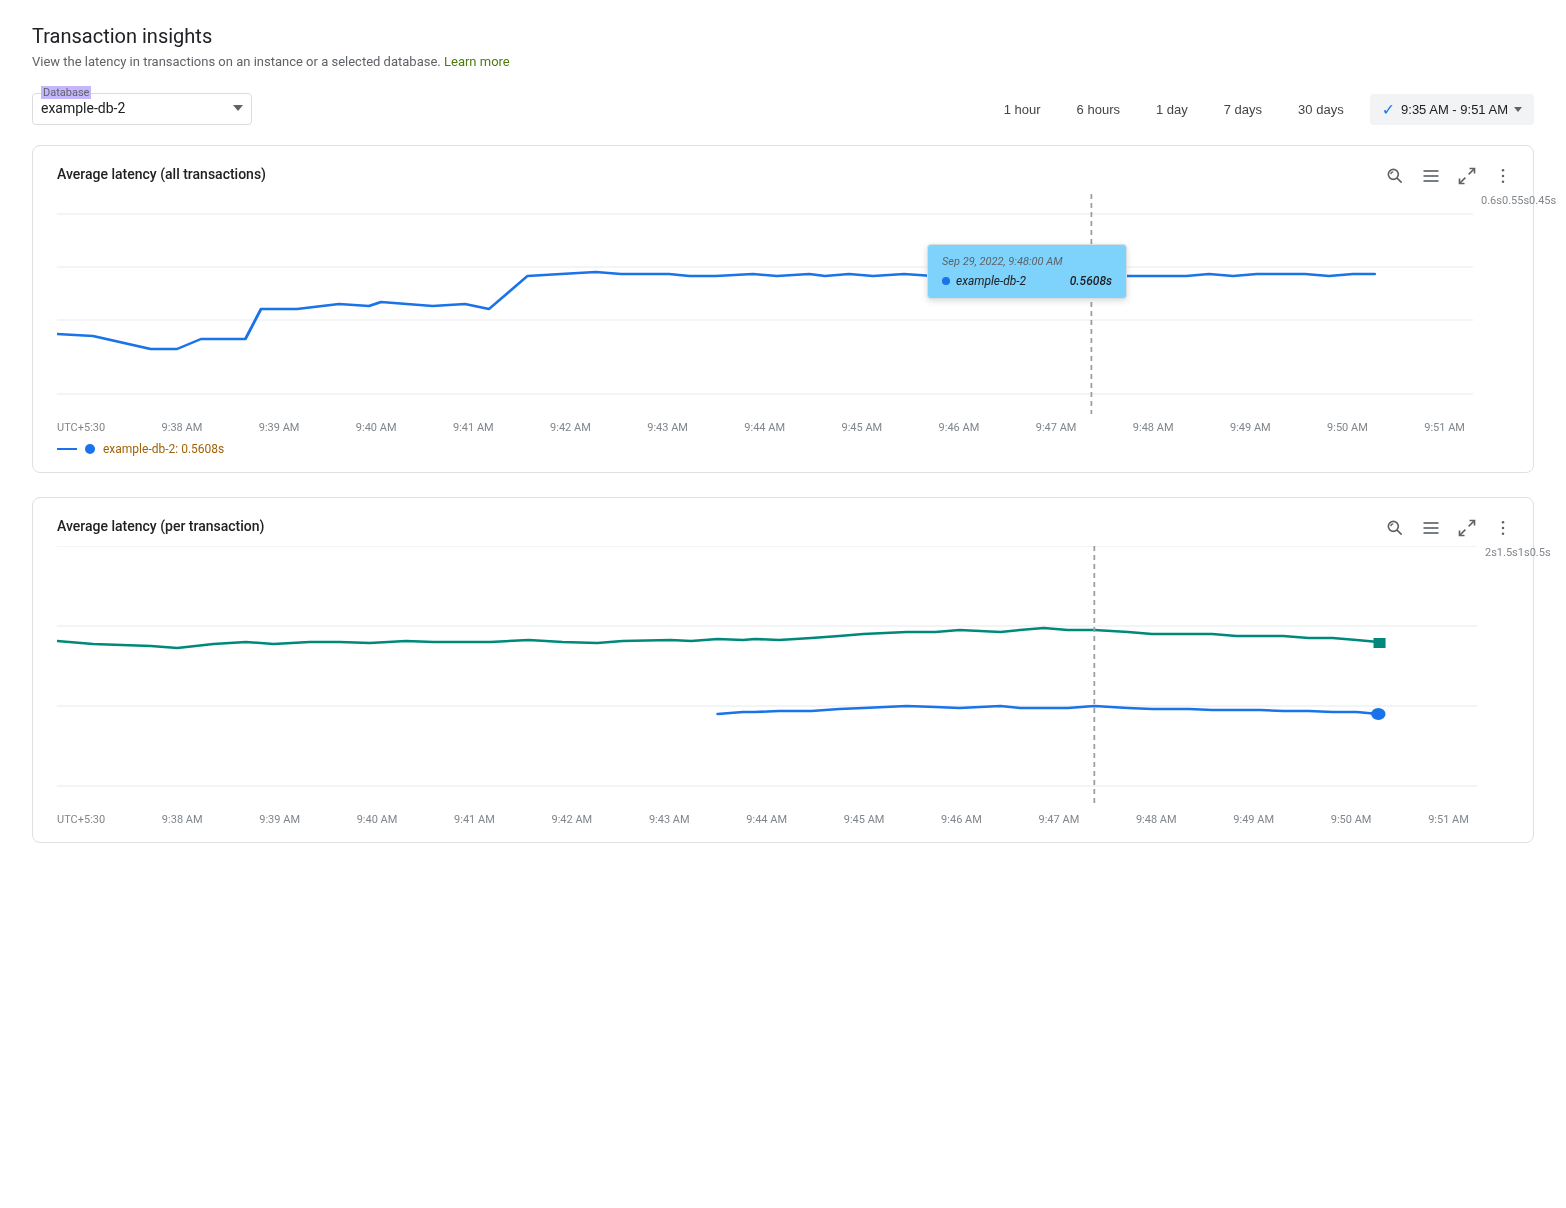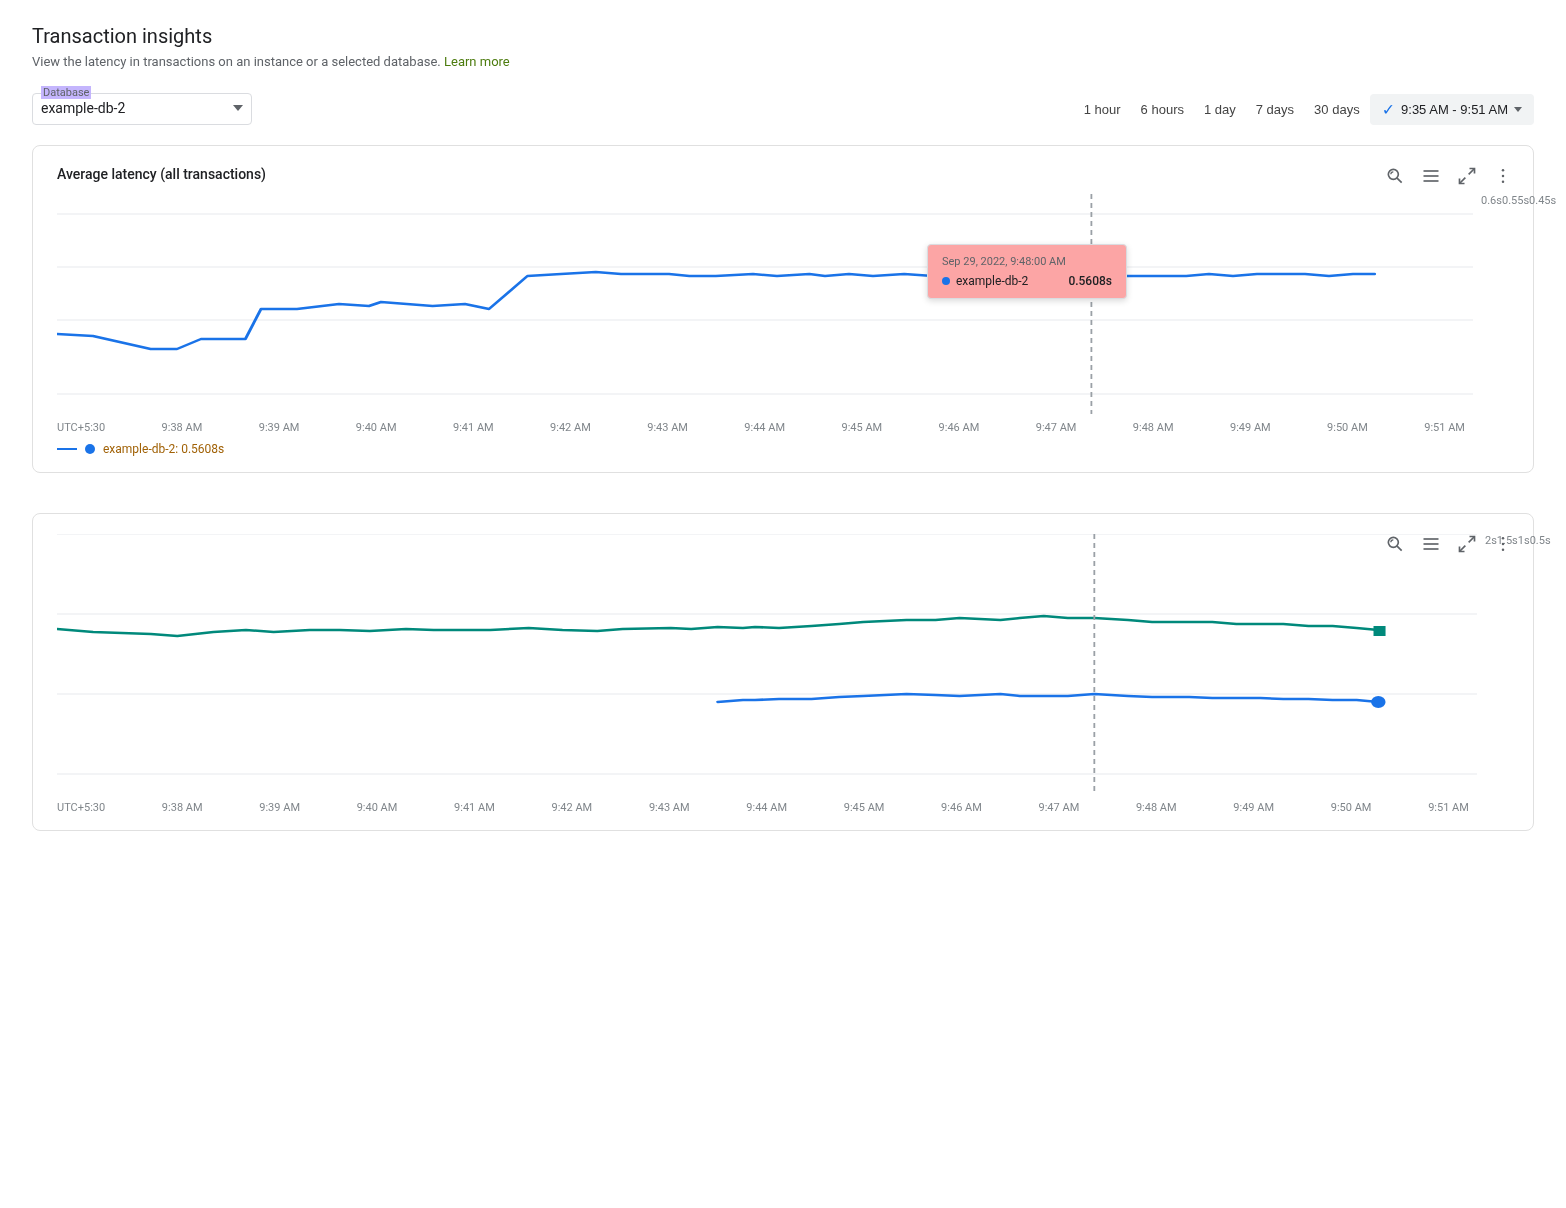--- a/index.html
+++ b/index.html
@@ -61,21 +61,21 @@
       width: 0; height: 0;
       border-left: 5px solid transparent;
       border-right: 5px solid transparent;
       border-top: 6px solid #5f6368;
       margin-left: 12px;
     }
 
     .time-controls {
       display: flex;
       align-items: center;
-      gap: 0;
+      gap: 16px;
     }
     .time-btn {
       background: none;
       border: none;
       cursor: pointer;
       padding: 6px 10px;
       border-radius: 4px;
       font-size: 13px;
       color: #444;
     }
@@ -99,21 +99,21 @@
       width: 0; height: 0;
       border-left: 4px solid transparent;
       border-right: 4px solid transparent;
       border-top: 5px solid #5f6368;
     }
 
     .chart-card {
       border: 1px solid #e0e0e0;
       border-radius: 8px;
       padding: 20px 24px 16px;
-      margin-bottom: 40px;
+      margin-bottom: 24px;
       position: relative;
       background: #fff;
     }
     .chart-title {
       font-size: 14px;
       font-weight: 500;
       margin-bottom: 12px;
       color: #202124;
     }
     .chart-actions {
@@ -146,27 +146,28 @@
     }
     .legend-dot {
       width: 10px;
       height: 10px;
       border-radius: 50%;
     }
 
     
     .chart-tooltip {
       position: absolute;
-      background: #fca5a5;
+      background: #7dd3fc;
       border: 1px solid #dadce0;
       border-radius: 4px;
       padding: 10px 14px;
       font-size: 12px;
       box-shadow: 0 2px 6px rgba(0,0,0,0.15);
       pointer-events: none;
+      font-style: italic;
     }
     .tooltip-date {
       font-size: 11px;
       color: #5f6368;
       margin-bottom: 6px;
     }
     .tooltip-row {
       display: flex;
       align-items: center;
       gap: 8px;
@@ -327,20 +328,21 @@
     </svg>
     <div class="legend-dot" style="background:#1a73e8;"></div>
     <span>
       <span>example-db-2</span>:
       <span>0.5608s</span>
     </span>
   </div>
 </div>
 
 <div class="chart-card">
+  <div class="chart-title">Average latency (per transaction)</div>
 
   <div class="chart-actions">
     <button class="chart-action-btn" title="Search">
       <svg width="20" height="20" viewBox="0 0 24 24" fill="none" stroke="#5f6368" stroke-width="2">
         <circle cx="10" cy="10" r="6"></circle>
         <line x1="14.5" y1="14.5" x2="20" y2="20"></line>
         <path d="M7 10 Q7 7 10 7" stroke="#5f6368" stroke-width="1.5" fill="none"></path>
       </svg>
     </button>
     <button class="chart-action-btn" title="Legend">

